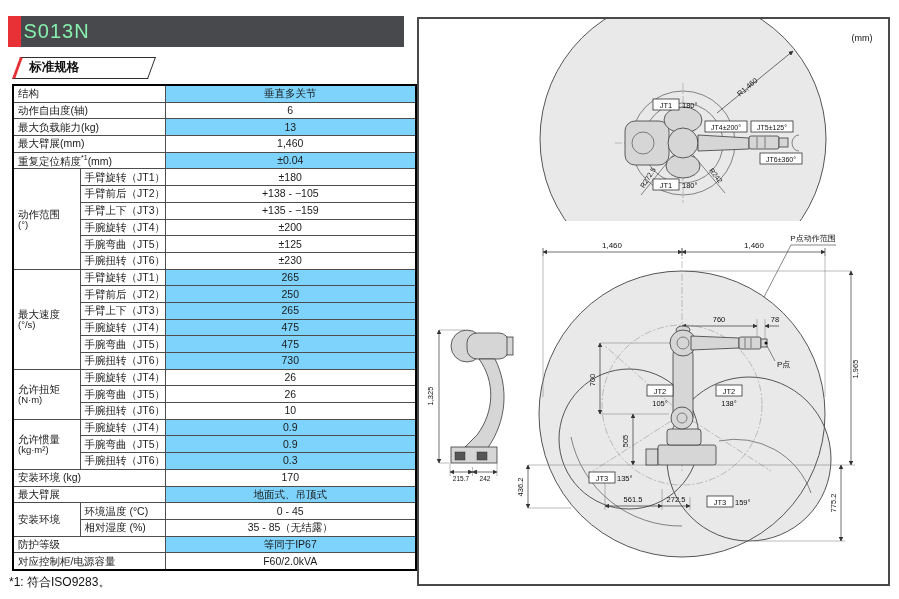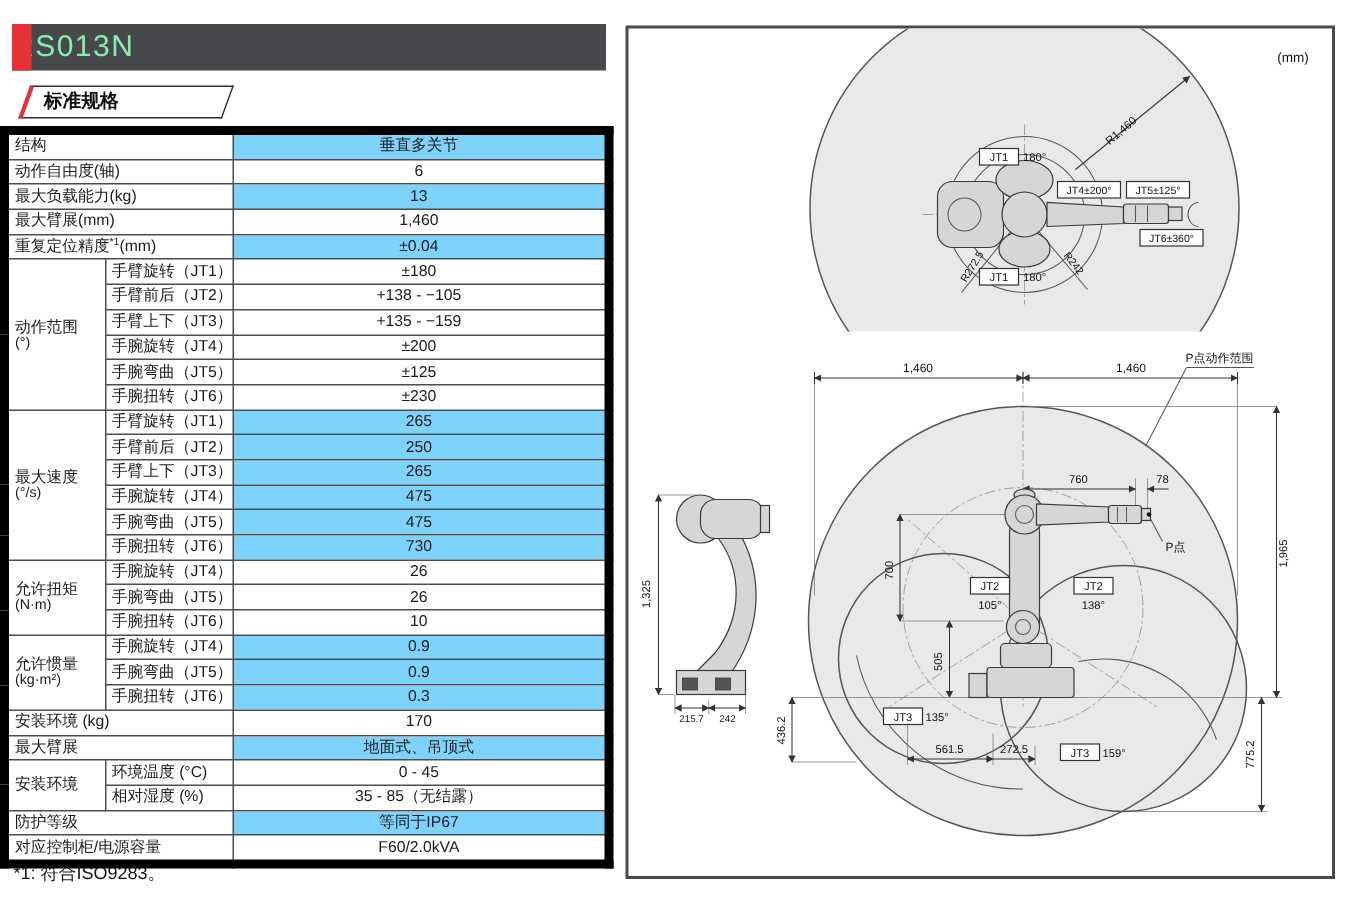--- a/index.html
+++ b/index.html
@@ -7,22 +7,22 @@
   
   .banner{position:absolute;left:8px;top:16px;width:396px;height:31px;background:#47494c;}
   .banner .redbar{position:absolute;left:0;top:0;width:13px;height:31px;background:#e73137;}
   .banner .title{color:#86efac;font-size:20px;line-height:31px;letter-spacing:1px;}
   
   .spec-tab{position:absolute;left:16px;top:57px;width:132px;height:20px;background:#fff;
     border:1.5px solid #2e2e2e;border-left:3px solid #e73137;transform:skewX(-20deg);}
   .spec-tab .lbl{display:block;transform:skewX(20deg);font-size:12.5px;font-weight:bold;
     color:#111;line-height:19px;padding-left:10px;white-space:nowrap;}
   
-  table.spec{position:absolute;left:0;top:84px;width:403px;border-collapse:collapse;
-    table-layout:fixed;border:6px solid #000000;}
+  table.spec{position:absolute;left:12px;top:84px;width:403px;border-collapse:collapse;
+    table-layout:fixed;border:2px solid #000000;}
   table.spec td{border:1px solid #4d4d4d;font-size:10.5px;color:#1a1a1a;height:15.7px;
     padding:0 4px;line-height:1.05;white-space:nowrap;overflow:hidden;}
   td.gs{border-top:1.5px solid #2e2e2e;}
   td.val{text-align:center;font-size:10.5px;}
   td.sh{background:#7dd3fc;}
   td.grp .u{display:block;font-size:9.5px;}
   sup{font-size:7px;}
   .footnote{position:absolute;left:9px;top:574px;font-size:12px;color:#111;}
   
   .dpanel{position:absolute;left:417px;top:17px;width:469px;height:565px;border:2px solid #4a4a4a;background:#fff;}

